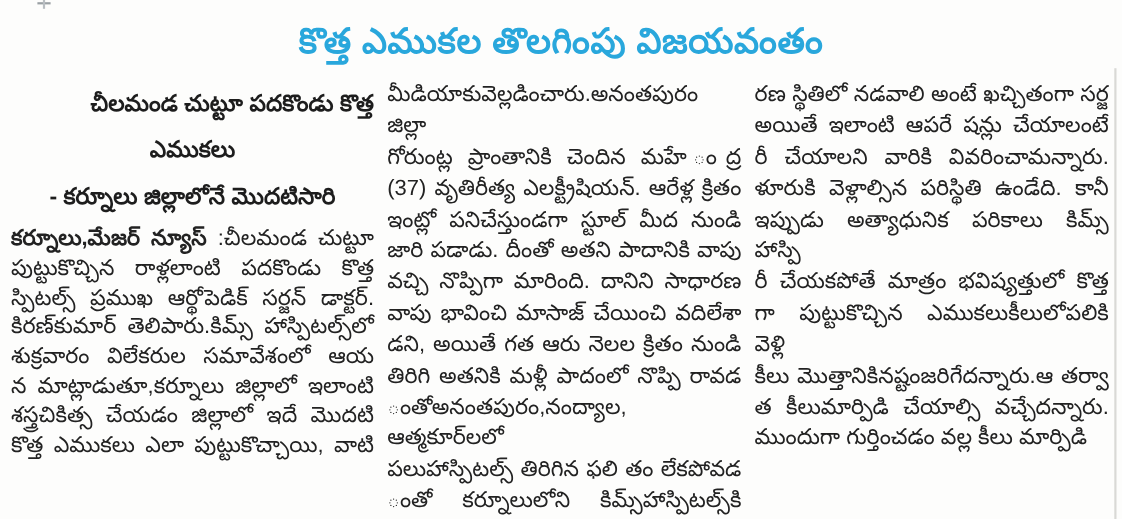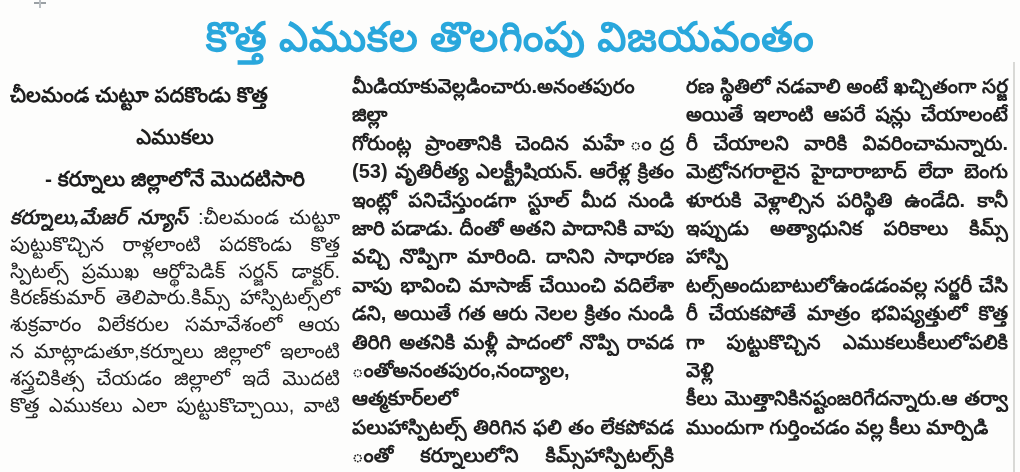--- a/index.html
+++ b/index.html
@@ -37,21 +37,21 @@
     left: 5px; top: 0;
     width: 2px; height: 8px;
     background: #b9bec2;
   }
   .headline {
     position: absolute;
     left: 10px;
     top: 8px;
     width: 1000px;
     text-align: center;
-    font-size: 41px;
+    font-size: 32px;
     line-height: 58px;
     font-weight: bold;
     letter-spacing: 0.5px;
   }
   .column {
     position: absolute;
     font-size: 20px;
   }
   .col1 { left: 10px;  top: 74px;  width: 330px; }
   .col2 { left: 352px; top: 72px;  width: 322px; }
@@ -59,34 +59,34 @@
 
   .subheading {
     font-size: 21px;
     font-weight: bold;
     color: #1d1d1d;
     text-align: center;
     line-height: 42px;
     margin-bottom: 4px;
   }
   .subheading .line {
-    text-align: left;
+    text-align: right;
     text-align-last: center;
   }
   .bodytext .line {
     text-align: justify;
     text-align-last: justify;
     white-space: normal;
   }
   .col1 .bodytext .line { line-height: 26.8px; }
   .col2 .bodytext .line,
-  .col3 .bodytext .line { line-height: 28.4px; font-weight: bold; }
+  .col3 .bodytext .line { line-height: 28.4px; }
   .col3 .bodytext .line:last-child { text-align-last: left; }
 
-  .dateline-bold { font-weight: bold; font-style: italic; }
+  .dateline-bold { font-weight: bold; }
 
   .col-separator {
     position: absolute;
     left: 1013px;
     top: 62px;
     width: 2px;
     height: 410px;
     background: #d9d9d6;
   }
 </style>
@@ -118,44 +118,43 @@
           <div class="line">శస్త్రచికిత్స చేయడం జిల్లాలో ఇదే మొదటి</div>
           <div class="line">కొత్త ఎముకలు ఎలా పుట్టుకొచ్చాయి, వాటి</div>
         </div>
     </div>
   </div>
 
   <div class="column col2">
     <div class="bodytext">
         <div class="line">మీడియాకువెల్లడించారు.అనంతపురం జిల్లా</div>
         <div class="line">గోరుంట్ల ప్రాంతానికి చెందిన మహే ంద్ర</div>
-        <div class="line">(53) వృతిరీత్య ఎలక్ట్రీషియన్. ఆరేళ్ల క్రితం</div>
+        <div class="line">(37) వృతిరీత్య ఎలక్ట్రీషియన్. ఆరేళ్ల క్రితం</div>
         <div class="line">ఇంట్లో పనిచేస్తుండగా స్టూల్ మీద నుండి</div>
         <div class="line">జారి పడాడు. దీంతో అతని పాదానికి వాపు</div>
         <div class="line">వచ్చి నొప్పిగా మారింది. దానిని సాధారణ</div>
         <div class="line">వాపు భావించి మాసాజ్ చేయించి వదిలేశా</div>
         <div class="line">డని, అయితే గత ఆరు నెలల క్రితం నుండి</div>
         <div class="line">తిరిగి అతనికి మళ్లీ పాదంలో నొప్పి రావడ</div>
         <div class="line">ంతోఅనంతపురం,నంద్యాల, ఆత్మకూర్‌లలో</div>
         <div class="line">పలుహాస్పిటల్స్ తిరిగిన ఫలి తం లేకపోవడ</div>
         <div class="line">ంతో కర్నూలులోని కిమ్స్‌హాస్పిటల్స్‌కి వచ్చా</div>
       </div>
   </div>
 
   <div class="column col3">
     <div class="bodytext">
         <div class="line">రణ స్థితిలో నడవాలి అంటే ఖచ్చితంగా సర్జ</div>
         <div class="line">అయితే ఇలాంటి ఆపరే షన్లు చేయాలంటే</div>
         <div class="line">రీ చేయాలని వారికి వివరించామన్నారు.</div>
-        <div class="line">మెట్రోనగరాలైన హైదారాబాద్ లేదా బెంగు</div>
         <div class="line">ళూరుకి వెళ్లాల్సిన పరిస్థితి ఉండేది. కానీ</div>
         <div class="line">ఇప్పుడు అత్యాధునిక పరికాలు కిమ్స్ హాస్పి</div>
-        <div class="line">టల్స్‌అందుబాటులోఉండడంవల్ల సర్జరీ చేసి</div>
         <div class="line">రీ చేయకపోతే మాత్రం భవిష్యత్తులో కొత్త</div>
         <div class="line">గా పుట్టుకొచ్చిన ఎముకలుకీలులోపలికి వెళ్లి</div>
         <div class="line">కీలు మొత్తానికినష్టంజరిగేదన్నారు.ఆ తర్వా</div>
+        <div class="line">త కీలుమార్పిడి చేయాల్సి వచ్చేదన్నారు.</div>
         <div class="line">ముందుగా గుర్తించడం వల్ల కీలు మార్పిడి</div>
       </div>
   </div>
 
   <div class="col-separator"></div>
 
 </div>
 
 </body></html>

